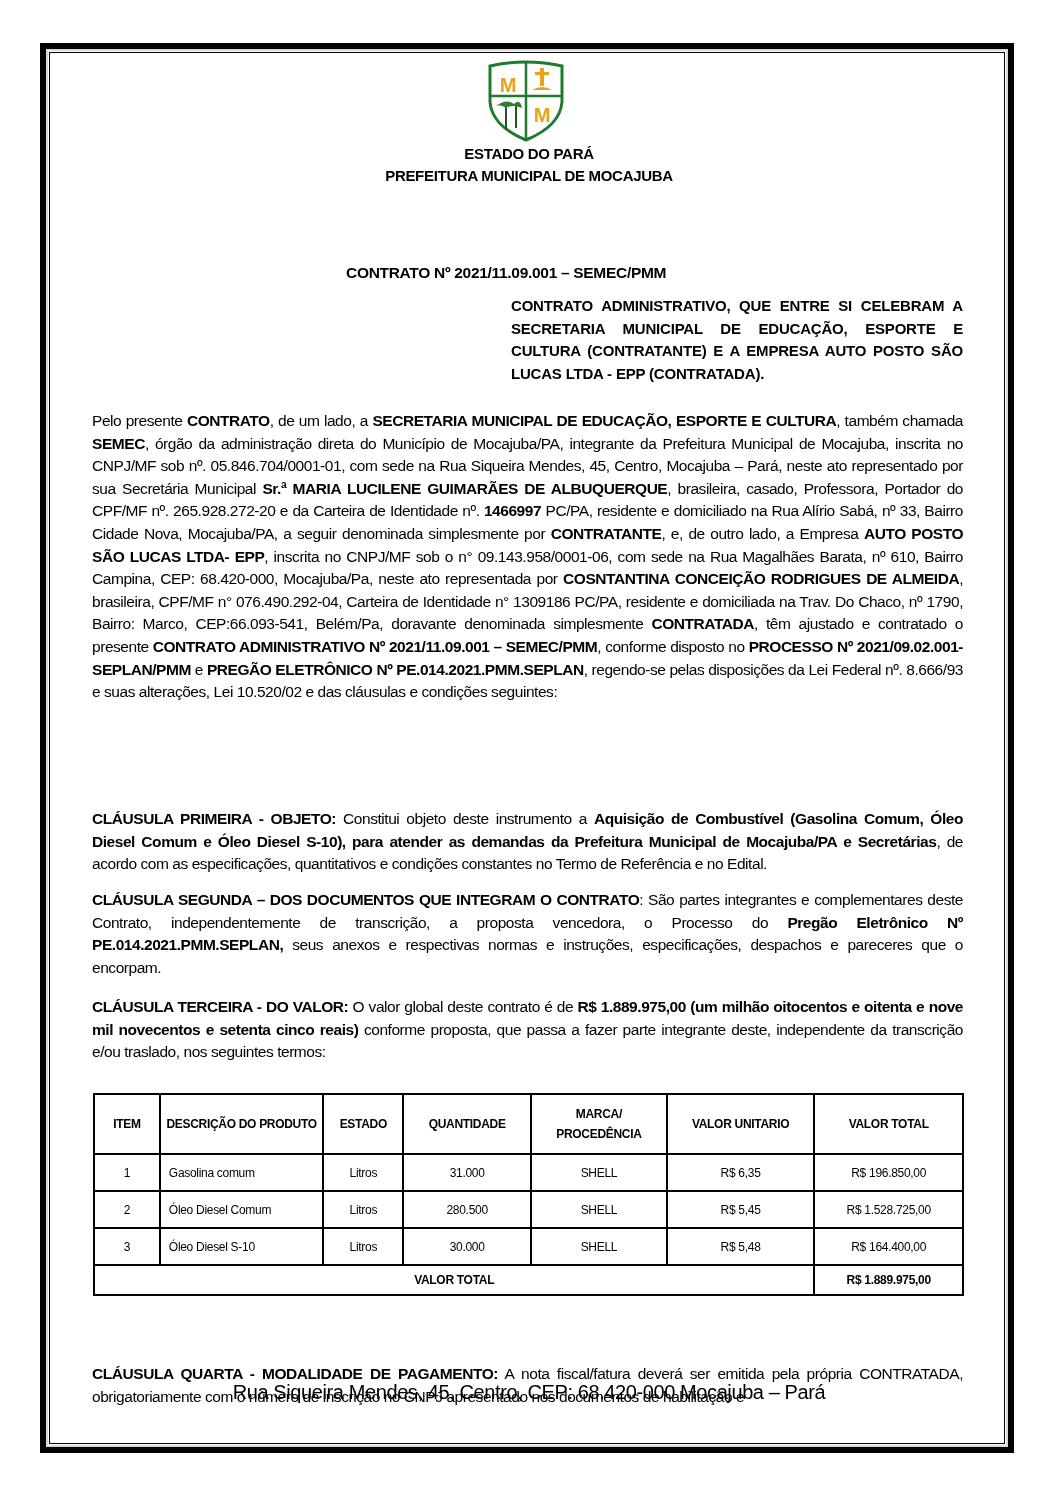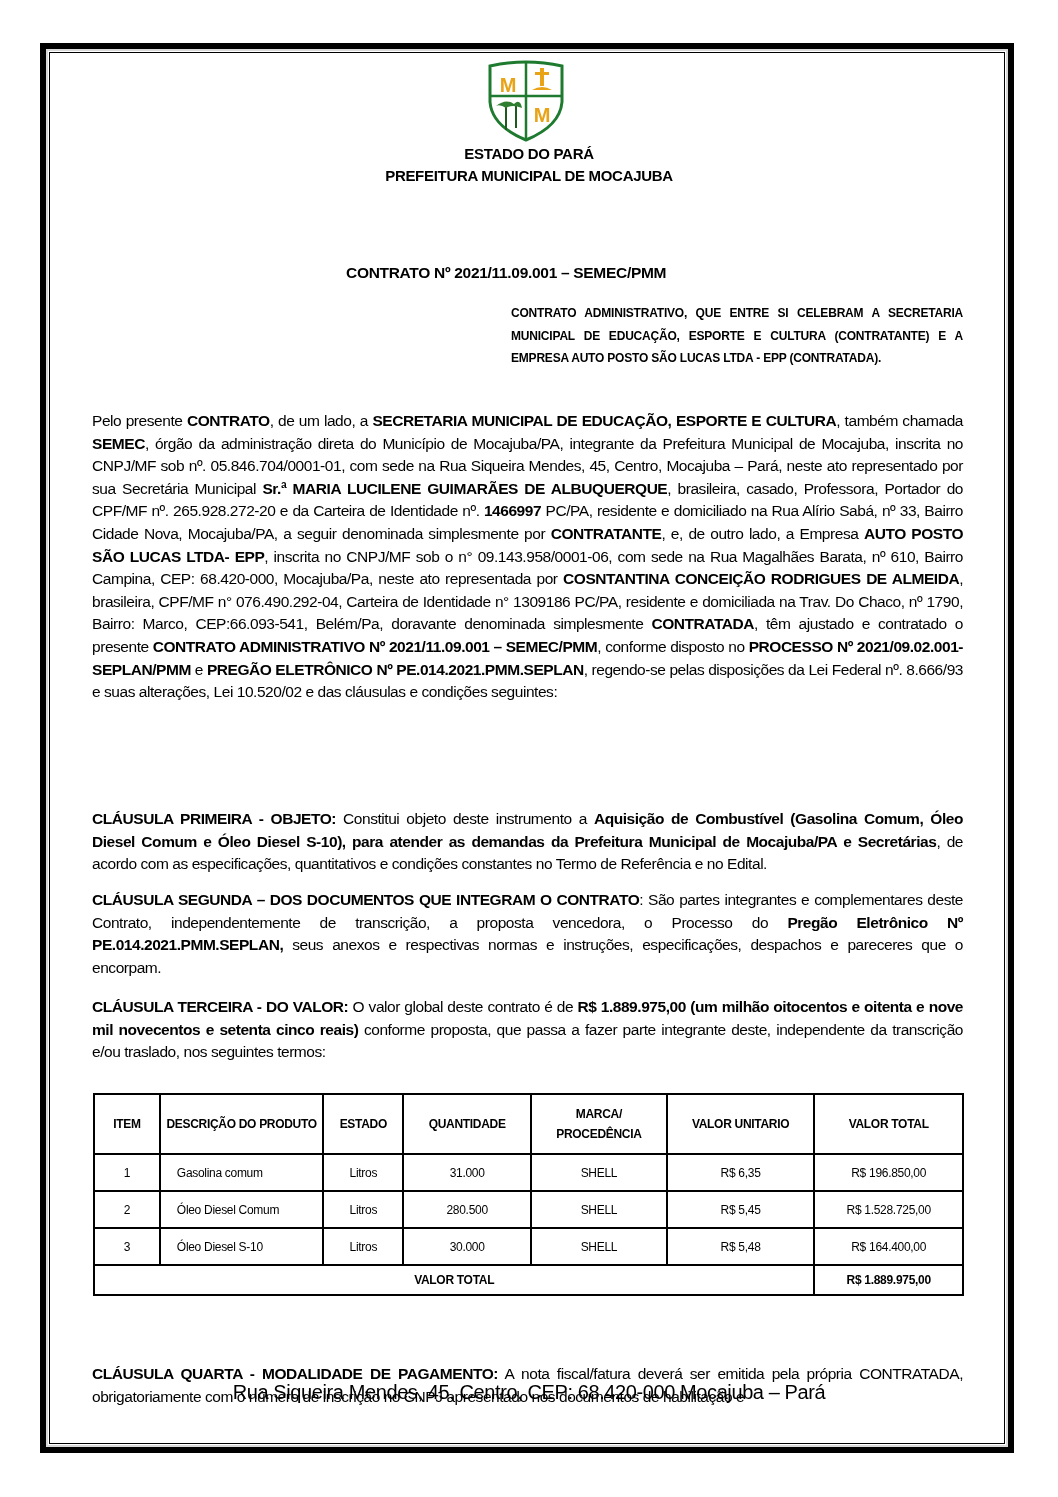--- a/index.html
+++ b/index.html
@@ -3,33 +3,33 @@
 <meta charset="utf-8">
 <style>
   html, body { margin:0; padding:0; background:#ffffff; }
   body { width:1058px; height:1497px; position:relative; font-family:"Liberation Sans", sans-serif; color:#000; overflow:hidden; }
   .frame-outer { position:absolute; left:40px; top:43px; width:974px; height:1410px; border:6px solid #000; box-sizing:border-box; }
   .frame-inner { position:absolute; left:49px; top:52px; width:956px; height:1392px; border:1px solid #000; box-sizing:border-box; }
   .frame-gap { position:absolute; left:46px; top:49px; width:962px; height:1398px; border:2px solid #d9d9d9; box-sizing:border-box; }
   .logo { position:absolute; left:484px; top:58px; width:84px; height:84px; }
   .header { position:absolute; left:0; width:1058px; top:143px; text-align:center; font-weight:bold; font-size:15px; line-height:22px; letter-spacing:-0.3px; }
   .contract-title { position:absolute; left:346px; top:264px; font-weight:bold; font-size:15.5px; letter-spacing:-0.3px; }
-  .summary { position:absolute; left:511px; top:302px; width:452px; font-weight:bold; font-size:12px; line-height:22.5px; text-align:justify; text-align-last:left; letter-spacing:-0.2px; }
+  .summary { position:absolute; left:511px; top:295px; width:452px; font-weight:bold; font-size:15px; line-height:22.5px; text-align:justify; text-align-last:left; letter-spacing:-0.2px; }
   .para { position:absolute; left:92px; width:871px; font-size:15.5px; line-height:22.6px; text-align:justify; letter-spacing:-0.45px; }
   .para b { font-weight:bold; }
   #p-intro { top:410px; }
   #p-c1 { top:808px; }
   #p-c2 { top:889px; }
   #p-c3 { top:996px; }
   #p-c4 { top:1335px;margin-top:28px; }
   table.items { position:absolute; left:93px; top:1093px; width:871px; border-collapse:collapse; font-size:12px; letter-spacing:-0.3px; }
   table.items th, table.items td { border:2px solid #000; text-align:center; padding:0 4px; }
   table.items th { font-weight:bold; height:58px; line-height:20px; }
   table.items td { height:35px; }
-  table.items td.desc { text-align:left; padding-left:16px; }
+  table.items td.desc { text-align:left; padding-left:8px; }
   table.items tr.total td { height:28px; font-weight:bold; }
   .footer { position:absolute; left:0; width:1058px; top:1381px; text-align:center; font-size:20px; line-height:22px; letter-spacing:-0.4px; }
 </style>
 </head>
 <body>
 
 <div class="frame-outer"></div>
 <div class="frame-gap"></div>
 <div class="frame-inner"></div>
 

